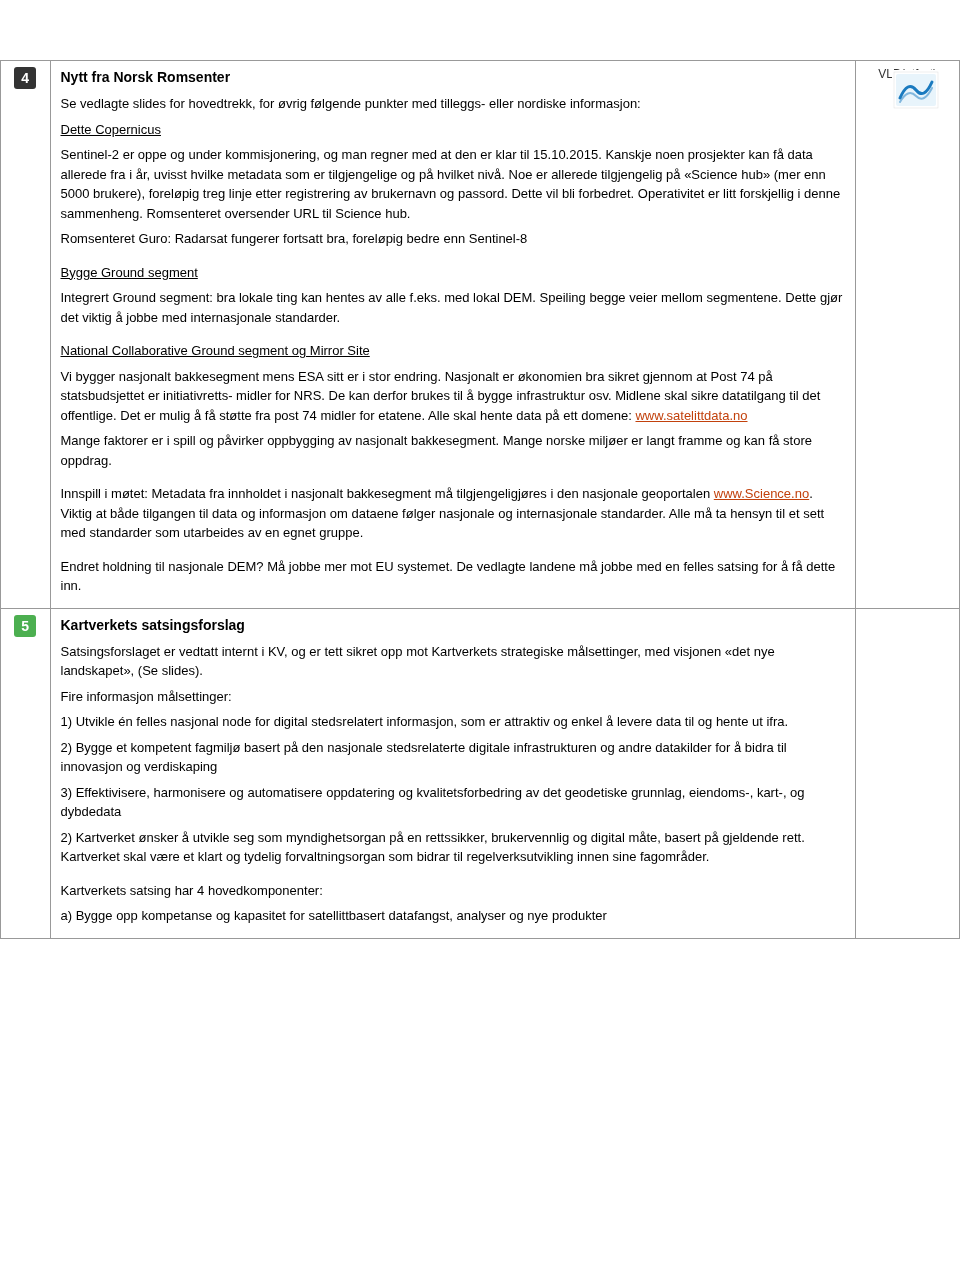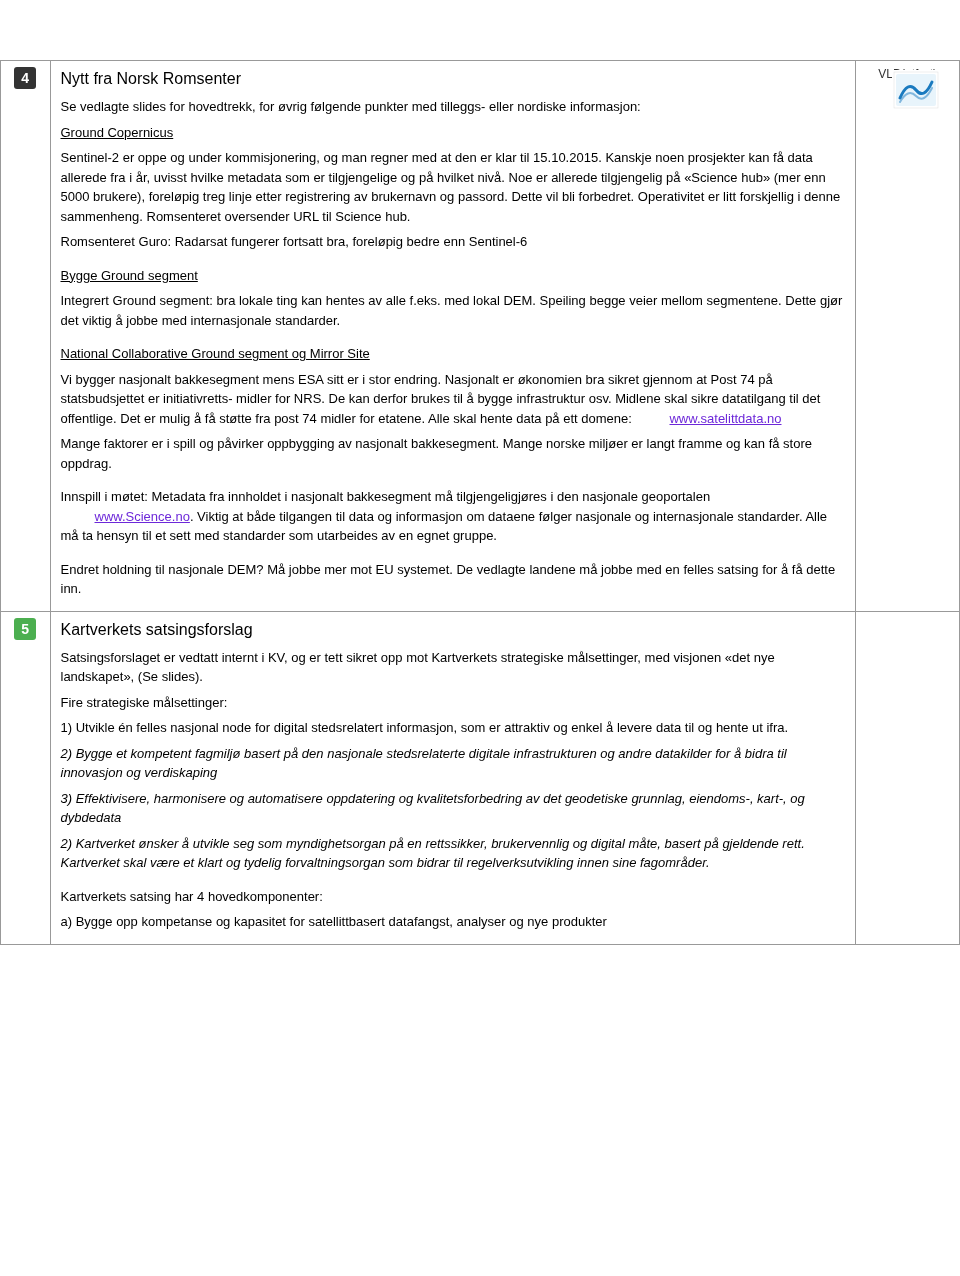--- a/index.html
+++ b/index.html
@@ -85,40 +85,38 @@
     }
 
     .status-cell {
       width: 90px;
       font-size: 12px;
       text-align: center;
       color: #333;
     }
 
     .section-title {
-      font-weight: normal;
-      font-size: 16px;
+      font-weight: bold;
+      font-size: 14px;
     }
 
     .underline {
       text-decoration: underline;
     }
 
     .italic {
-      font-style: italic;
     }
 
     p {
       margin-bottom: 6px;
     }
 
     .link {
-      color: #6d28d9;
+      color: #c2410c;
       text-decoration: underline;
-      margin-left: 34px;
     }
 
     .gap {
       display: block;
       height: 8px;
     }
   </style>
 </head>
 <body>
 
@@ -138,23 +136,23 @@
   <table class="main-table">
     <tbody>
 
       <tr>
         <td class="num-cell">
           <span class="num-badge">4</span>
         </td>
         <td class="content-cell">
           <p><span class="section-title">Nytt fra Norsk Romsenter</span></p>
           <p>Se vedlagte slides for hovedtrekk, for øvrig følgende punkter med tilleggs- eller nordiske informasjon:</p>
-          <p><span class="underline">Ground Copernicus</span></p>
+          <p><span class="underline">Dette Copernicus</span></p>
           <p>Sentinel-2 er oppe og under kommisjonering, og man regner med at den er klar til 15.10.2015. Kanskje noen prosjekter kan få data allerede fra i år, uvisst hvilke metadata som er tilgjengelige og på hvilket nivå. Noe er allerede tilgjengelig på «Science hub» (mer enn 5000 brukere), foreløpig treg linje etter registrering av brukernavn og passord. Dette vil bli forbedret. Operativitet er litt forskjellig i denne sammenheng. Romsenteret oversender URL til Science hub.</p>
-          <p>Romsenteret Guro: Radarsat fungerer fortsatt bra, foreløpig bedre enn Sentinel-6</p>
+          <p>Romsenteret Guro: Radarsat fungerer fortsatt bra, foreløpig bedre enn Sentinel-8</p>
           <span class="gap"></span>
           <p><span class="underline">Bygge Ground segment</span></p>
           <p>Integrert Ground segment: bra lokale ting kan hentes av alle f.eks. med lokal DEM. Speiling begge veier mellom segmentene. Dette gjør det viktig å jobbe med internasjonale standarder.</p>
           <span class="gap"></span>
           <p><span class="underline">National Collaborative Ground segment og Mirror Site</span></p>
           <p>Vi bygger nasjonalt bakkesegment mens ESA sitt er i stor endring. Nasjonalt er økonomien bra sikret gjennom at Post 74 på statsbudsjettet er initiativretts- midler for NRS. De kan derfor brukes til å bygge infrastruktur osv. Midlene skal sikre datatilgang til det offentlige. Det er mulig å få støtte fra post 74 midler for etatene. Alle skal hente data på ett domene: <span class="link">www.satelittdata.no</span></p>
           <p>Mange faktorer er i spill og påvirker oppbygging av nasjonalt bakkesegment. Mange norske miljøer er langt framme og kan få store oppdrag.</p>
           <span class="gap"></span>
           <p>Innspill i møtet: Metadata fra innholdet i nasjonalt bakkesegment må tilgjengeligjøres i den nasjonale geoportalen <span class="link">www.Science.no</span>. Viktig at både tilgangen til data og informasjon om dataene følger nasjonale og internasjonale standarder. Alle må ta hensyn til et sett med standarder som utarbeides av en egnet gruppe.</p>
           <span class="gap"></span>
@@ -165,21 +163,21 @@
         </td>
       </tr>
 
       <tr>
         <td class="num-cell">
           <span class="num-badge-green">5</span>
         </td>
         <td class="content-cell">
           <p><span class="section-title">Kartverkets satsingsforslag</span></p>
           <p>Satsingsforslaget er vedtatt internt i KV, og er tett sikret opp mot Kartverkets strategiske målsettinger,  med visjonen «det nye landskapet», (Se slides).</p>
-          <p>Fire strategiske målsettinger:</p>
+          <p>Fire informasjon målsettinger:</p>
           <p>1) Utvikle én felles nasjonal node for digital stedsrelatert informasjon, som er attraktiv og enkel å levere data til og hente ut ifra.</p>
           <p><span class="italic"> 2) Bygge et kompetent fagmiljø basert på den nasjonale stedsrelaterte digitale infrastrukturen og andre datakilder for å bidra til innovasjon og verdiskaping</span></p>
           <p><span class="italic">3) Effektivisere, harmonisere og automatisere oppdatering og kvalitetsforbedring av det geodetiske grunnlag, eiendoms-, kart-, og dybdedata</span></p>
           <p><span class="italic"> 2) Kartverket ønsker å utvikle seg som myndighetsorgan på en rettssikker, brukervennlig og digital måte, basert på gjeldende rett. Kartverket skal være et klart og tydelig forvaltningsorgan som bidrar til regelverksutvikling innen sine fagområder.</span></p>
           <span class="gap"></span>
           <p>Kartverkets satsing har 4 hovedkomponenter:</p>
           <p>a) Bygge opp kompetanse og kapasitet for satellittbasert datafangst, analyser og nye produkter</p>
         </td>
         <td class="status-cell">
           <span></span>

